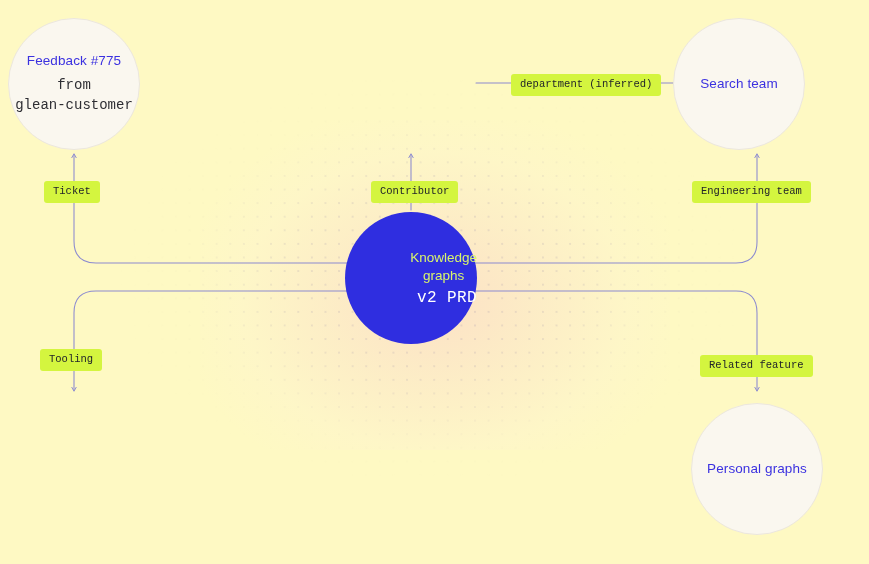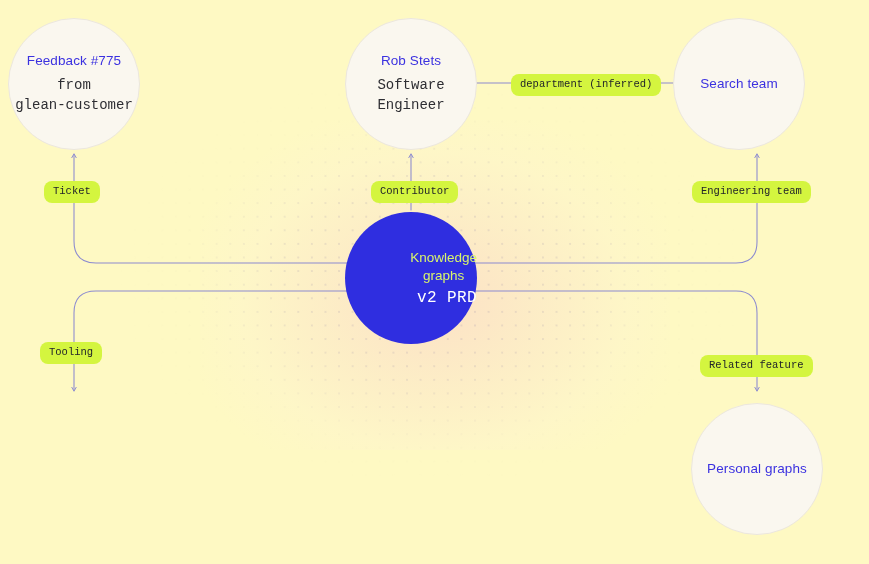--- a/index.html
+++ b/index.html
@@ -90,21 +90,21 @@
   }
 
   .edge-label{
     position:absolute;
     background:#d4f53f;
     color:#22242a;
     font-family:"Liberation Mono", monospace;
     font-size:10.5px;
     line-height:1;
     padding:5px 9px 6px 9px;
-    border-radius:8px;
+    border-radius:3px;
     white-space:nowrap;
     box-sizing:border-box;
   }
 </style>
 </head>
 <body>
 
 <div id="canvas">
 
   <div id="glow"></div>
@@ -131,25 +131,20 @@
       <path d="M476,83 L690,83" marker-end="url(#arrow)"></path>
     </g>
   </svg>
 
   <div class="node" style="left:8px;top:18px;width:132px;height:132px;">
     <div class="node-title">Feedback #775</div>
     <div class="node-sub">from
 glean-customer</div>
   </div>
 
-  <div class="node" style="left:345px;top:18px;width:132px;height:132px;">
-    <div class="node-title">Rob Stets</div>
-    <div class="node-sub">Software
-Engineer</div>
-  </div>
 
   <div class="node" style="left:673px;top:18px;width:132px;height:132px;">
     <div class="node-title">Search team</div>
   </div>
 
 
   <div class="node" style="left:691px;top:403px;width:132px;height:132px;text-align:right;">
     <div class="node-title">Personal graphs</div>
   </div>
 
@@ -158,19 +153,19 @@
 graphs</div>
     <div class="hub-sub">v2 PRD</div>
   </div>
 
   <div class="edge-label" style="left:44px;top:181px;">Ticket</div>
 
   <div class="edge-label" style="left:371px;top:181px;">Contributor</div>
 
   <div class="edge-label" style="left:692px;top:181px;">Engineering team</div>
 
-  <div class="edge-label" style="left:40px;top:342px;">Tooling</div>
+  <div class="edge-label" style="left:40px;top:349px;">Tooling</div>
 
   <div class="edge-label" style="left:700px;top:355px;">Related feature</div>
 
   <div class="edge-label" style="left:511px;top:74px;">department (inferred)</div>
 
 </div>
 
 </body></html>

